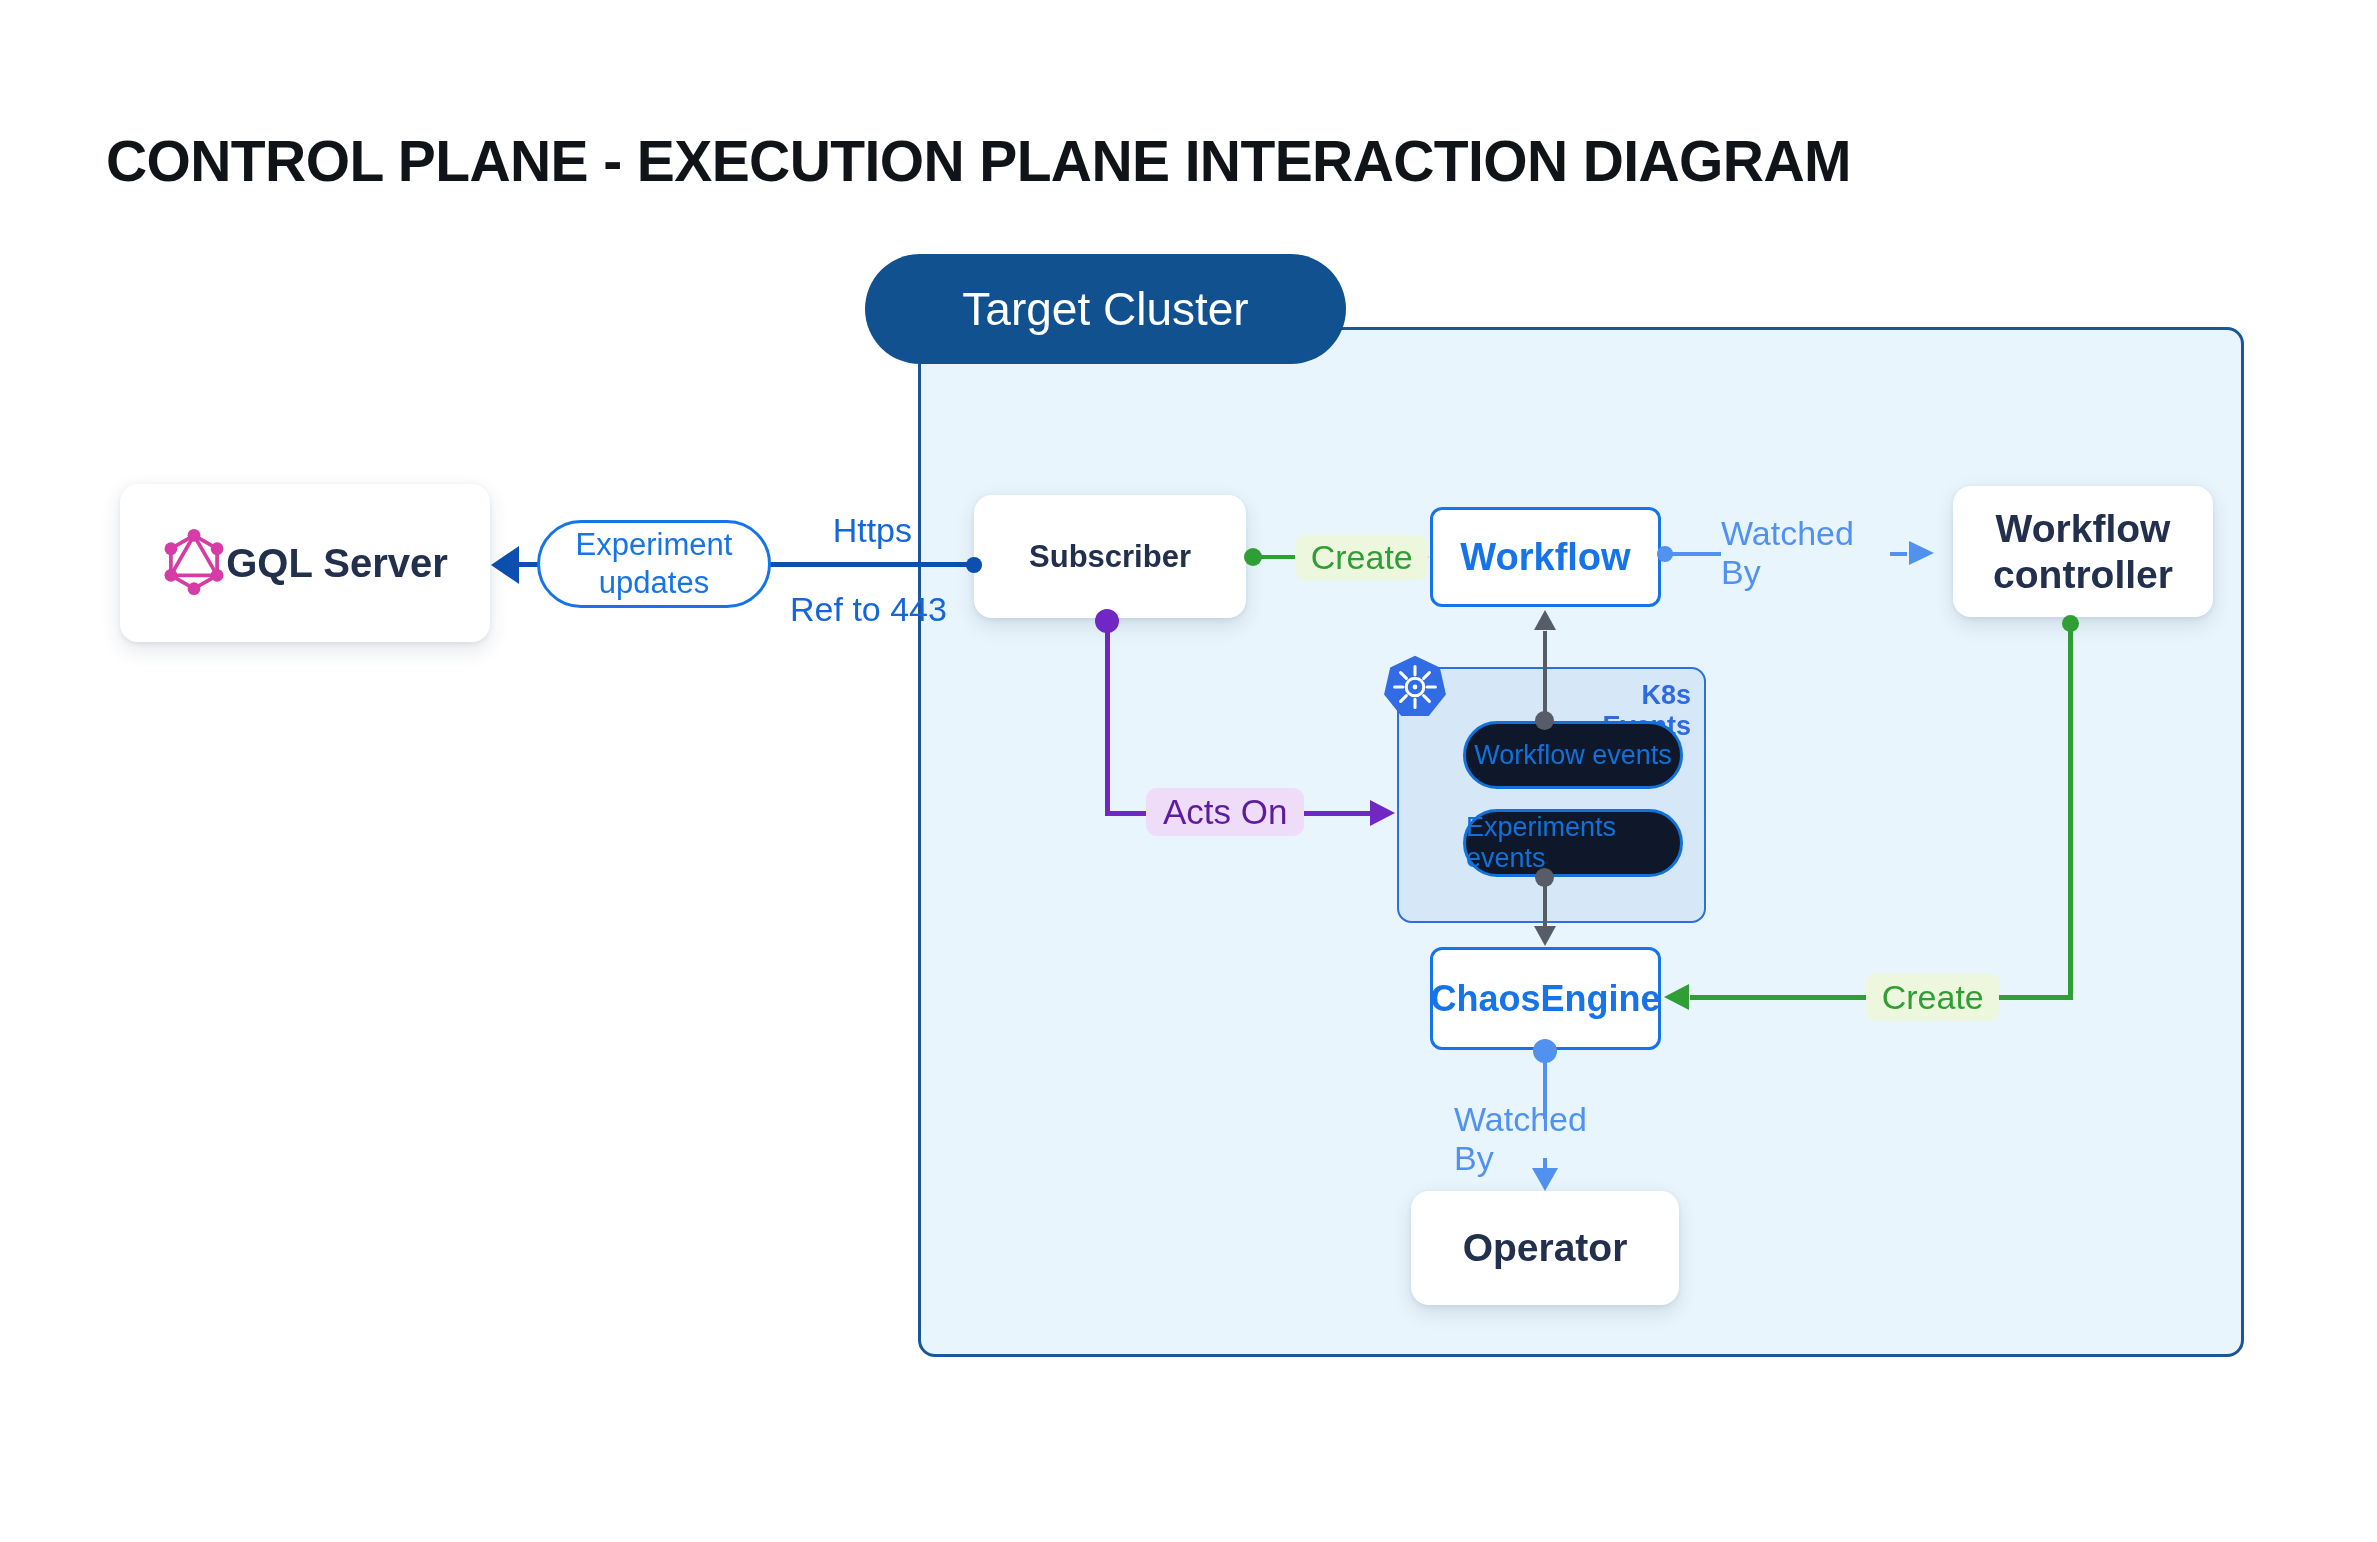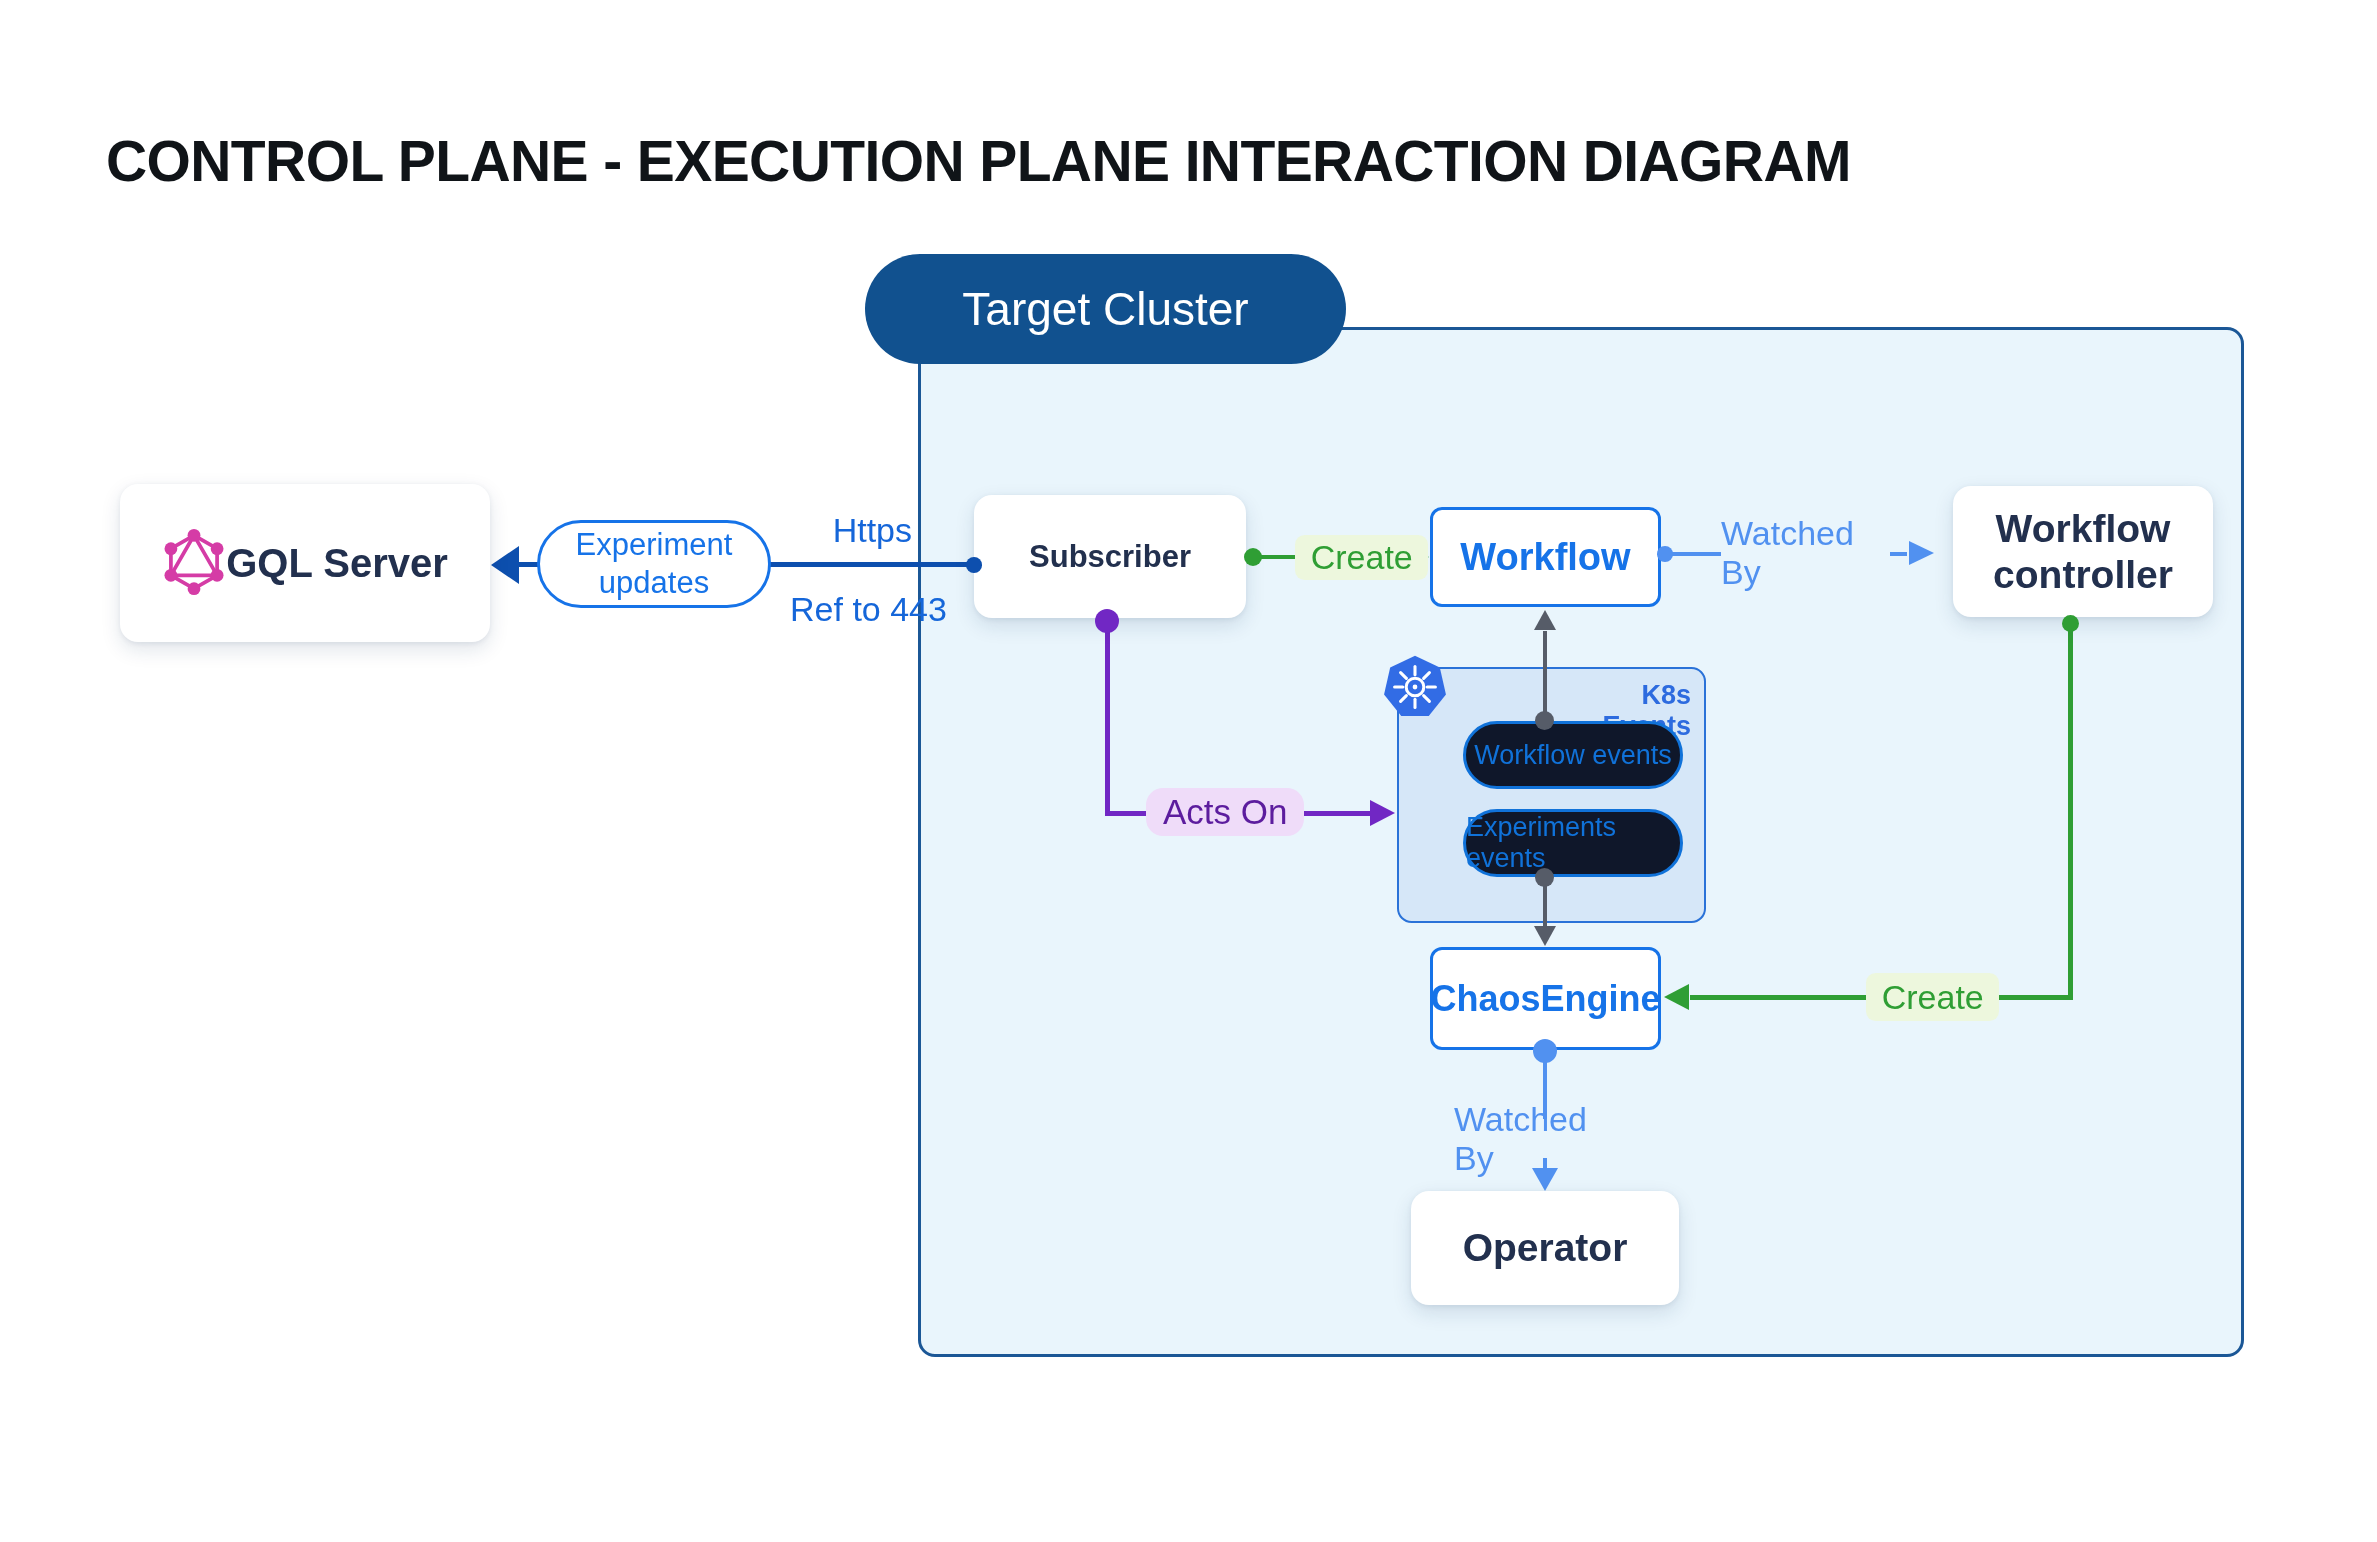--- a/index.html
+++ b/index.html
@@ -45,21 +45,21 @@
     display:flex;align-items:center;justify-content:center;text-align:center;z-index:3;}
   .exp-oval span{width:188px;}
 
   .edge-label-blue{font-size:34px;color:var(--c-label-blue,#1566d9);z-index:2;}
   .watched-label{font-size:34px;color:var(--c-light-blue,#5191f0);
     background:var(--c-cluster-fill,#e9f5fc);display:flex;align-items:center;
     justify-content:center;z-index:3;}
   .tag-green{background:var(--c-green-label-bg,#edf7dd);color:var(--c-green,#2f9e34);
     font-size:34px;border-radius:9.7px;display:flex;align-items:center;
     justify-content:center;padding:0 15.7px;z-index:3;}
-  .tag-purple{left:1146px;top:788px;height:48px;padding:0 17px;border-radius:17px;
+  .tag-purple{left:1146px;top:788px;height:48px;padding:0 17px;border-radius:11px;
     background:var(--c-purple-label-bg,#efdcf9);color:var(--c-purple-text,#5c1d9e);
     font-size:35px;display:flex;align-items:center;justify-content:center;z-index:3;}
 
   .line{position:absolute;z-index:2;}
   .dot{position:absolute;border-radius:50%;z-index:4;}
   .arr{position:absolute;width:0;height:0;z-index:2;}
 
   .c-darkline{background:var(--c-dark-blue-line,#0d4fae);}
   .c-green{background:var(--c-green,#2f9e34);}
   .c-purple{background:var(--c-purple,#7127c4);}

